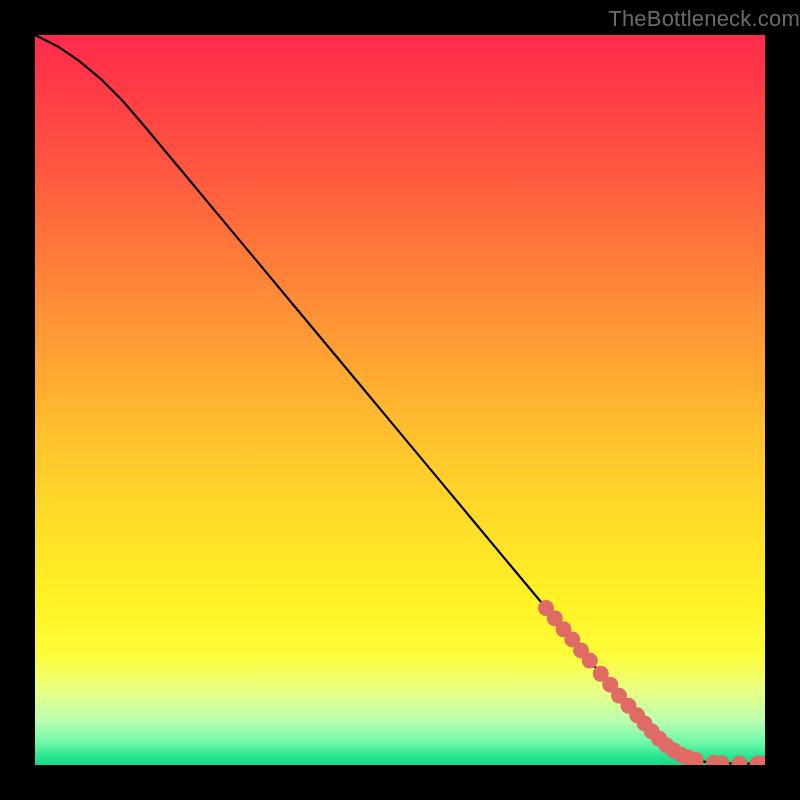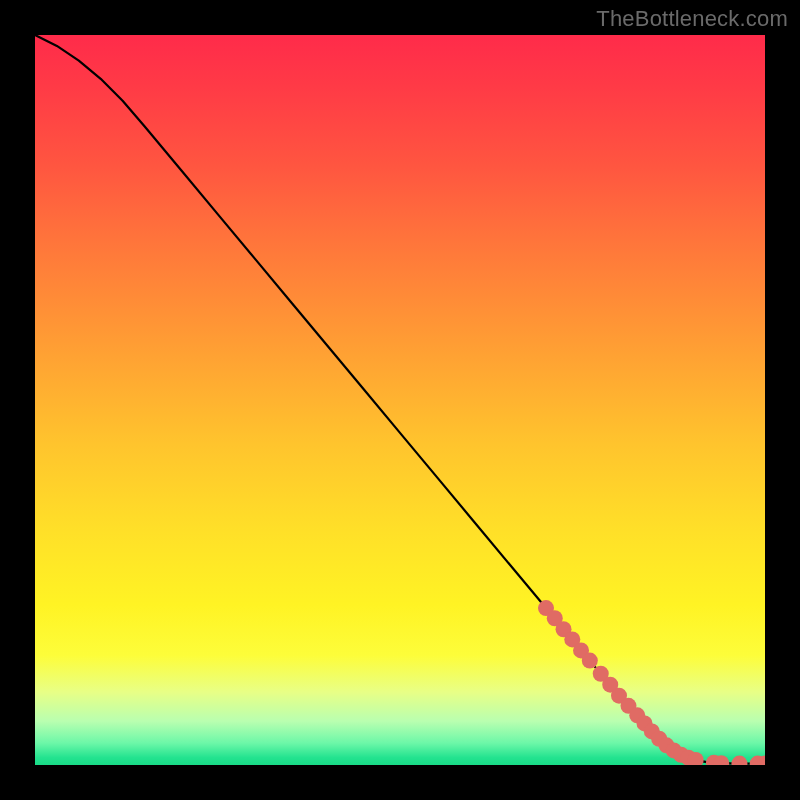--- a/index.html
+++ b/index.html
@@ -43,21 +43,21 @@
       #e8ff86 90%,
       #b9ffb0 94%,
       #6cf7a8 97%,
       #23e38f 99%,
       #19db87 100%
     );
   }
   .watermark {
     position: absolute;
     top: 6px;
-    right: 12px;
+    right: 0;
     color: #6a6a6a;
     font-size: 22px;
     letter-spacing: 0.2px;
     font-weight: 400;
     user-select: none;
   }
   svg.curve {
     position: absolute;
     inset: 0;
   }

